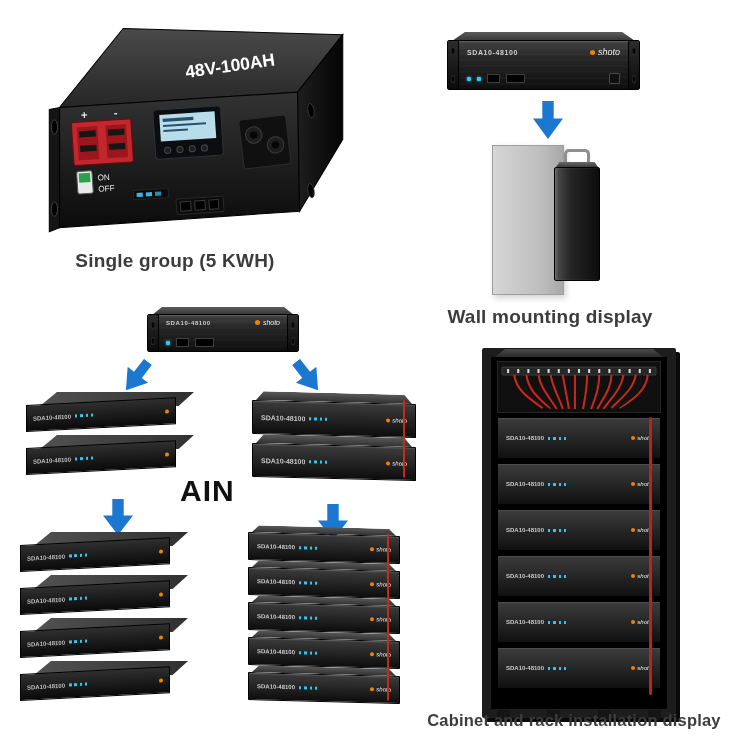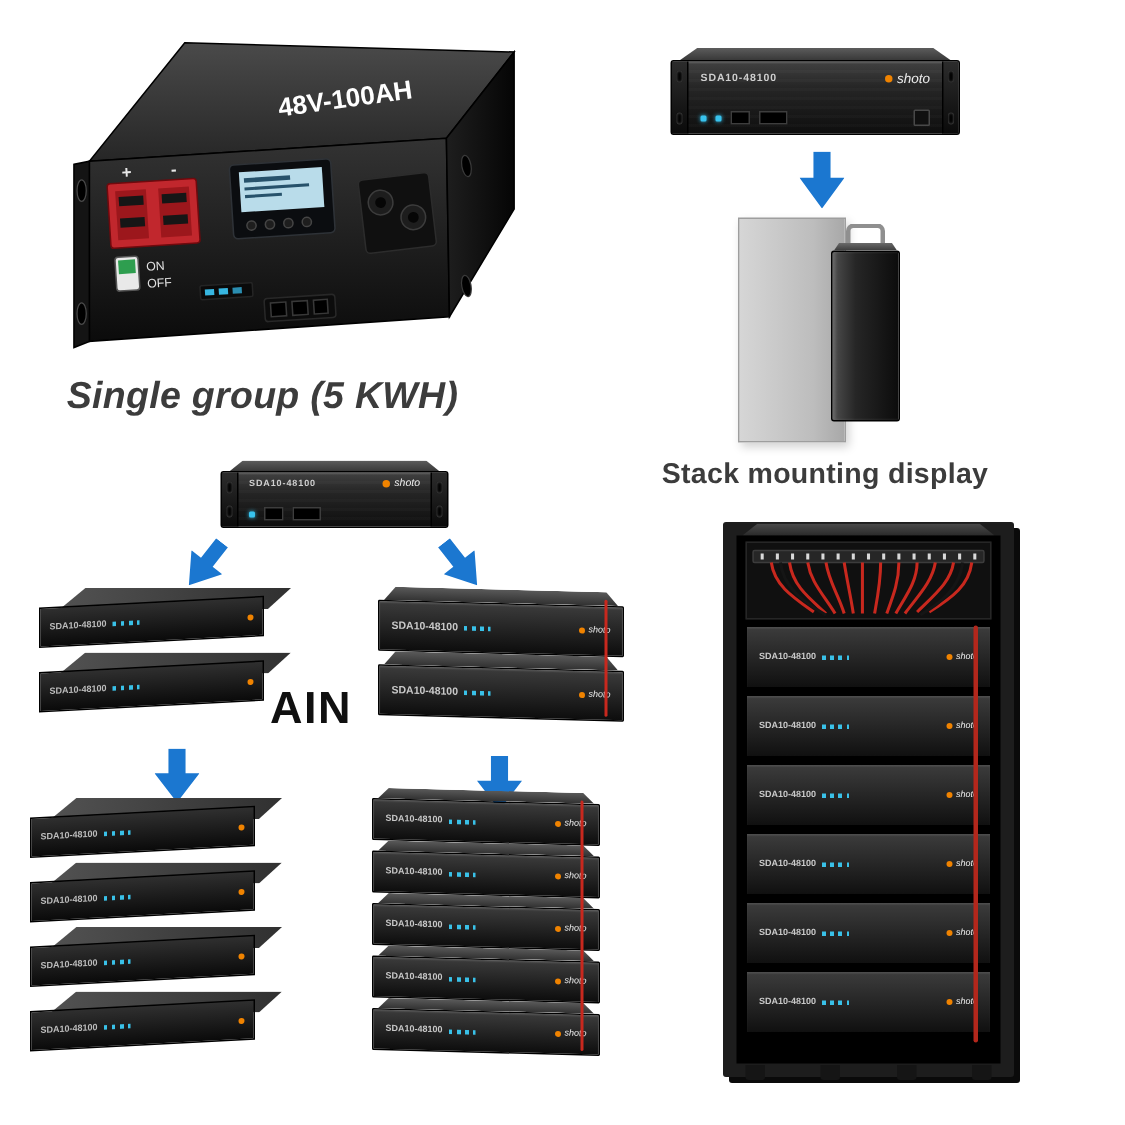--- a/index.html
+++ b/index.html
@@ -180,21 +180,21 @@
 
       <g>
         <rect x="129" y="186" width="46" height="15" rx="2" fill="#0c0c0c" stroke="#282828"></rect>
         <rect x="133" y="189" width="10" height="9" fill="#000" stroke="#383838"></rect>
         <rect x="147" y="189" width="10" height="9" fill="#000" stroke="#383838"></rect>
         <rect x="161" y="189" width="9" height="9" fill="#000" stroke="#383838"></rect>
       </g>
     </g>
   </svg>
 
-  <div class="caption" style="left:40px;top:250px;width:270px;font-size:25px;font-style:italic;">Single group (5 KWH)</div>
+  <div class="caption" style="left:40px;top:250px;width:270px;font-size:19px;">Single group (5 KWH)</div>
 
   <div class="unit-front" style="left:447px;top:40px;width:193px;height:50px;">
     <div class="uf-top"></div>
     <div class="uf-body">
       <div class="uf-ear l">
           <i class="screw"></i>
           <i class="screw"></i>
         </div>
       <div class="uf-face">
         <div class="uf-row">
@@ -221,21 +221,21 @@
 
   <div class="arrow" style="left:533px;top:101px;width:30px;height:38px;"></div>
 
   <div class="wall-panel" style="left:492px;top:145px;width:70px;height:148px;"></div>
   <div class="wall-unit" style="left:554px;top:149px;width:46px;">
     <div class="wu-handle"></div>
     <div class="wu-top"></div>
     <div class="wu-body"></div>
   </div>
 
-  <div class="caption" style="left:430px;top:306px;width:240px;font-size:19px;">Stack mounting display</div>
+  <div class="caption" style="left:430px;top:306px;width:240px;font-size:19px;">Wall mounting display</div>
 
   <div class="unit-front sm" style="left:147px;top:314px;width:152px;height:38px;">
     <div class="uf-top"></div>
     <div class="uf-body">
       <div class="uf-ear l">
           <i class="screw"></i>
           <i class="screw"></i>
         </div>
       <div class="uf-face">
         <div class="uf-row">
@@ -299,21 +299,21 @@
         <span class="um-model">SDA10-48100</span>
         <span class="um-dots"></span>
         <span class="um-brand">
             <i class="bdot"></i>
             <span>shoto</span>
           </span>
       </div>
     </div>
     </div>
 
-  <div class="watermark" style="left:180px;top:456px;">AIN</div>
+  <div class="watermark" style="left:180px;top:474px;">AIN</div>
 
   <div class="arrow" style="left:103px;top:499px;width:30px;height:36px;"></div>
   <div class="arrow" style="left:318px;top:504px;width:30px;height:36px;"></div>
 
   <div class="stack3d" style="left:20px;top:532px;">
     <div class="unit3d">
       <div class="u3-top"></div>
       <div class="u3-front">
         <span class="u3-model">SDA10-48100</span>
         <span class="um-dots"></span>
@@ -487,14 +487,15 @@
 
     <div class="cab-cable"></div>
     <div class="cab-legs">
       <i></i>
         <i></i>
         <i></i>
         <i></i>
     </div>
   </div>
 
+  <div class="caption" style="left:398px;top:711px;width:352px;font-size:16.5px;">Cabinet and rack installation display</div>
 
 </div>
 
 </body></html>

